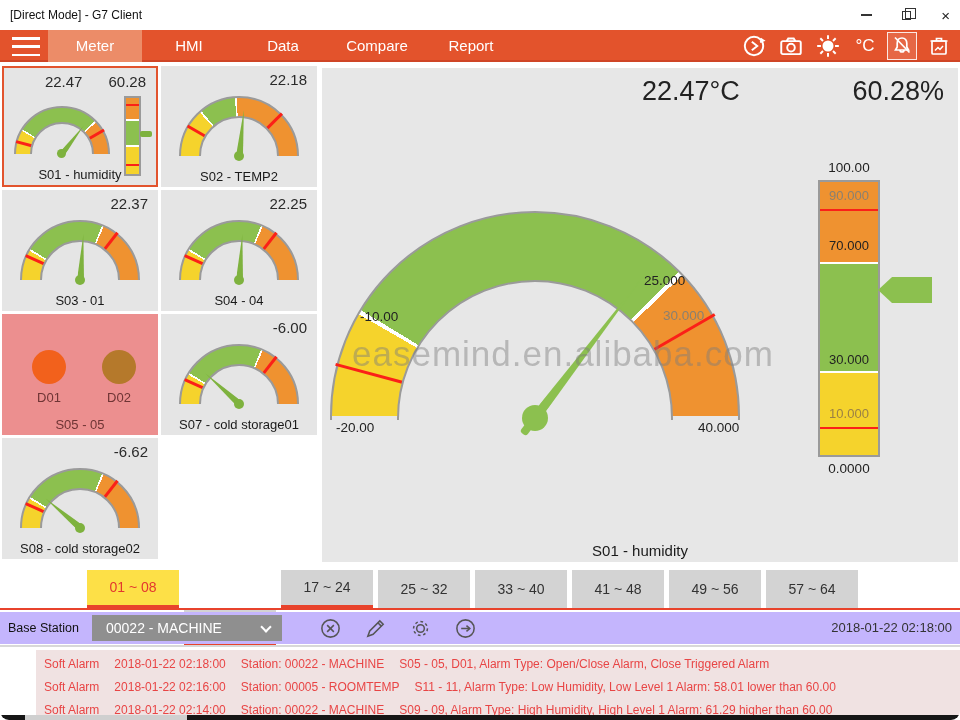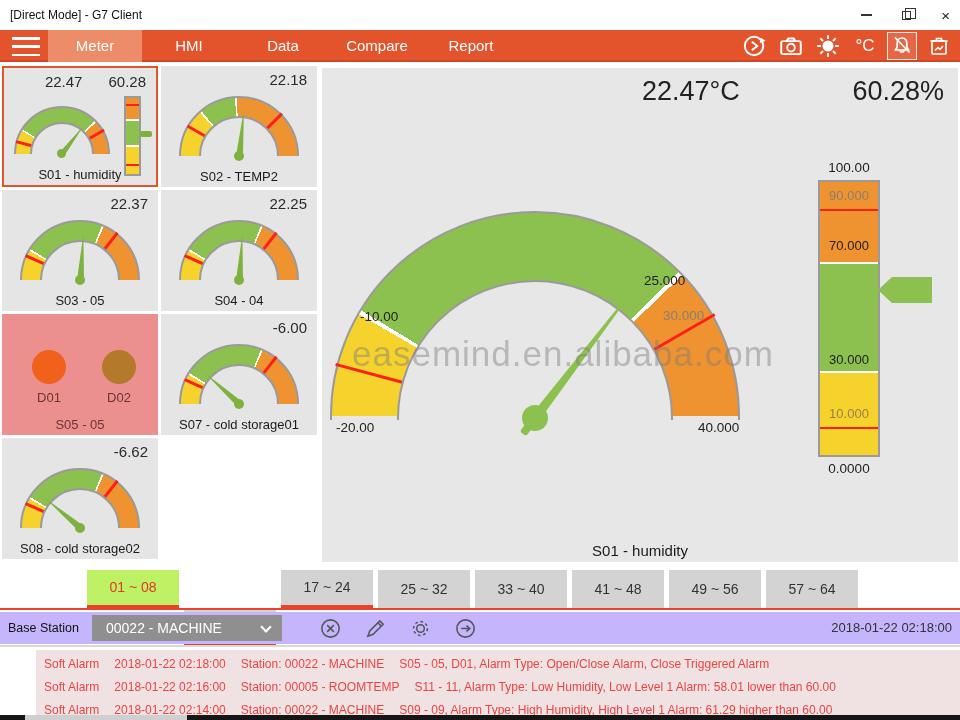--- a/index.html
+++ b/index.html
@@ -1,18 +1,18 @@
 <!DOCTYPE html>
 <html><head>
 <meta charset="utf-8">
 <style>
   * { margin:0; padding:0; box-sizing:border-box; }
   html,body { width:960px; height:720px; }
   body { font-family:"Liberation Sans", sans-serif; background:#fff; }
-  .app { position:relative; width:960px; height:720px; background:#fff; overflow:hidden; }
+  .app { position:relative; width:960px; height:720px; background:#fff; overflow:hidden;border-radius:9px; }
 
   
   .titlebar { position:absolute; left:0; top:0; width:960px; height:30px; background:#fff; }
   .titlebar .ttl { position:absolute; left:10px; top:8px; font-size:12px; color:#111; }
   .wincontrols { position:absolute; right:10px; top:0; height:30px; display:flex; align-items:center; gap:30px; }
   .minbar { display:block; width:11px; height:2px; background:#333; }
   .restore { display:block; width:9px; height:9px; border:1px solid #333; position:relative; background:#fff; }
   .restore::before { content:''; position:absolute; left:2px; top:-4px; width:9px; height:9px; border:1px solid #333; }
   .closex { font-size:15px; color:#222; line-height:1; }
 
@@ -95,21 +95,21 @@
   .vred.t { top:10%; } .vred.b { top:89.6%; }
   .vlab { position:absolute; width:100%; text-align:center; font-size:13px; color:#222; }
   .vlab.gray { color:#8b8070; } .vlab.tan { color:#9b8145; }
   .vtop { position:absolute; left:496px; width:62px; top:92px; text-align:center; font-size:13.5px; color:#222; }
   .vbot { position:absolute; left:496px; width:62px; top:393px; text-align:center; font-size:13.5px; color:#222; }
   .vpointer { position:absolute; left:556px; width:54px; height:26px; background:#8cc04f; clip-path:polygon(0 50%,26% 0,100% 0,100% 100%,26% 100%); }
 
   
   .tabrow { position:absolute; left:87px; top:570px; display:flex; gap:5px; }
   .btab { width:92px; height:38px; line-height:38px; text-align:center; font-size:14px; background:#d3d3d3; color:#333; }
-  .btab.active { background:#bef264; color:#e3372e; border-bottom:3px solid #e8432c; line-height:35px; }
+  .btab.active { background:#fde047; color:#e3372e; border-bottom:3px solid #e8432c; line-height:35px; }
   .btab.hot { color:#e3372e; border-bottom:3px solid #e8432c; line-height:35px;margin-top:38px; }
   .btab.underline { border-bottom:3px solid #e8432c; line-height:35px; }
   .redline { position:absolute; left:0; top:608px; width:960px; height:2px; background:#e8432c; }
 
   
   .stationbar { position:absolute; left:0; top:612px; width:960px; height:32px; background:#c4b5fd; }
   .stlabel { position:absolute; left:8px; top:0; height:32px; line-height:32px; font-size:12.5px; color:#111; }
   .dropdown { position:absolute; left:92px; top:3px; width:190px; height:26px; background:#8f8f8f; color:#fff; font-size:14px; line-height:26px; padding-left:14px; }
   .chev { position:absolute; right:12px; top:8px; width:8px; height:8px; border-right:2px solid #fff; border-bottom:2px solid #fff; transform:rotate(45deg); }
   .sticons { position:absolute; left:318px; top:4px; display:flex; gap:21px; }
@@ -250,21 +250,21 @@
         <div class="mg a">
      <div class="clip">
             <div class="ring"></div>
             <div class="mtick r1"></div>
             <div class="mtick r2"></div>
             <div class="inner"></div>
           </div>
      <div class="mneedle" style="transform:rotate(3.6deg)"></div>
      <div class="mhub"></div>
    </div>
-        <div class="tlabel">S03 - 05</div>
+        <div class="tlabel">S03 - 01</div>
       </div>
       <div class="tile">
         <div class="vals">
           <span class="val">22.25</span>
         </div>
         <div class="mg a">
      <div class="clip">
             <div class="ring"></div>
             <div class="mtick r1"></div>
             <div class="mtick r2"></div>

